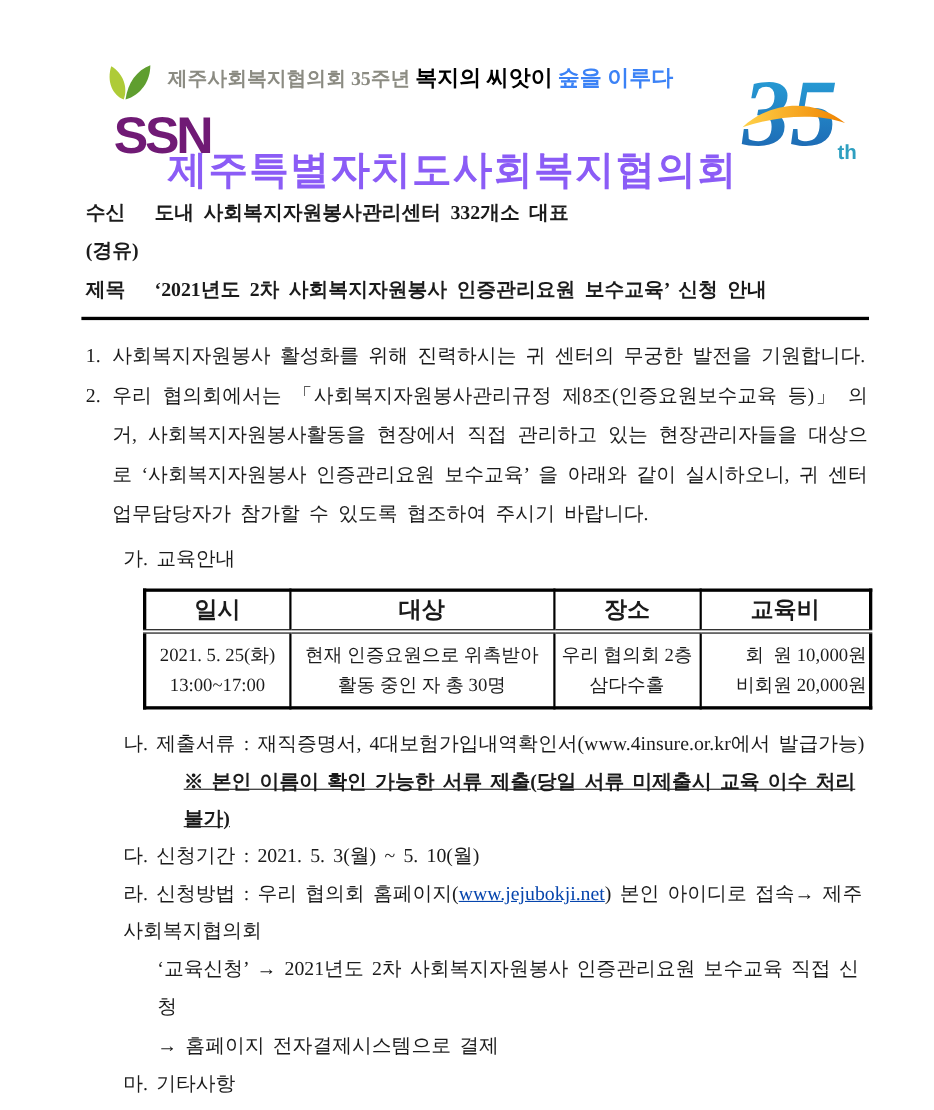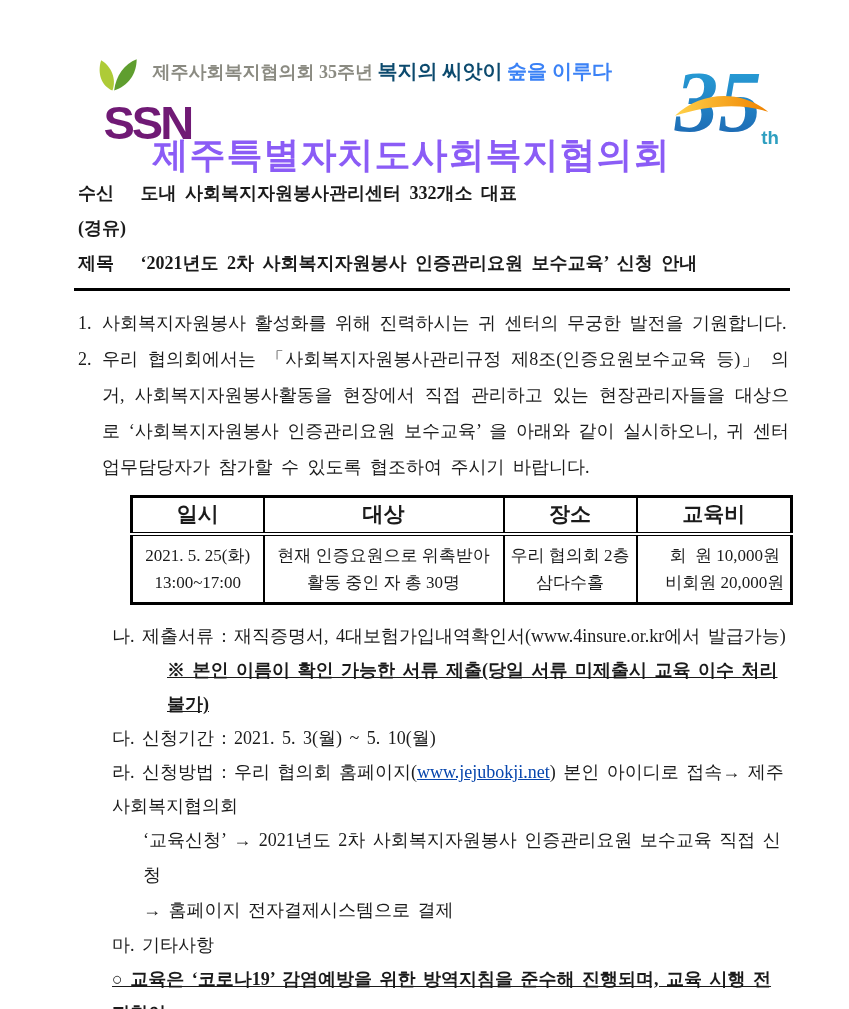--- a/index.html
+++ b/index.html
@@ -19,21 +19,21 @@
   .ssn-block { position:relative; width:78px; height:96px; }
   .leaf-svg { position:absolute; top:-2px; left:20px; }
   .ssn-text {
     position:absolute; bottom:2px; left:0;
     font-family:"Liberation Sans","DejaVu Sans",sans-serif;
     font-weight:bold; font-size:47px; letter-spacing:-3px; color:#701a75;margin-left:35px;
   }
   .logo-mid { margin-left:6px; }
   .tagline { font-size:18px; font-weight:bold; white-space:nowrap; line-height:30px; }
   .tagline .t-gray { color:#8b8b82; }
-  .tagline .t-blue { color:#0c4a6e; font-size:20px; }
+  .tagline .t-blue { color:#000000; font-size:20px; }
   .tagline .t-navy { color:#3b82f6; font-size:20px; }
   .org-name {
     font-size:36px; font-weight:bold; color:#8b5cf6;
     letter-spacing:1px; line-height:56px; white-space:nowrap;
     font-family:"Liberation Sans","DejaVu Sans",sans-serif;
     margin-top:40px;
   }
   .anniv-svg { margin-left:2px; margin-top:-4px; }
 
   
@@ -61,21 +61,21 @@
   }
   .edu-table col.c1{width:132px}.edu-table col.c2{width:240px}
   .edu-table col.c3{width:133px}.edu-table col.c4{width:155px}
   .edu-table th, .edu-table td { border:2px solid #000; }
   .edu-table { border:3px solid #000; }
   .edu-table th {
     font-size:21px; font-weight:700; padding:2px 0 4px 0;
     border-bottom:4px double #000;
   }
   .edu-table td { font-size:17px; padding:6px 2px; line-height:27px; }
-  .edu-table td.fee { text-align:center; padding-left:24px; }
+  .edu-table td.fee { text-align:right; padding-left:24px; }
   .pre { white-space:pre; }
 </style>
 </head>
 <body>
 
 <div class="page">
 
   <div class="logo-row">
     <div class="ssn-block">
       <span class="leaf-svg">
@@ -129,20 +129,21 @@
 
     <div class="num-item">
       <span class="num">1.</span>
       <span>사회복지자원봉사 활성화를 위해 진력하시는 귀 센터의 무궁한 발전을 기원합니다.</span>
     </div>
     <div class="num-item">
       <span class="num">2.</span>
       <span>우리 협의회에서는 「사회복지자원봉사관리규정 제8조(인증요원보수교육 등)」 의거, 사회복지자원봉사활동을 현장에서 직접 관리하고 있는 현장관리자들을 대상으로 ‘사회복지자원봉사 인증관리요원 보수교육’ 을 아래와 같이 실시하오니, 귀 센터 업무담당자가 참가할 수 있도록 협조하여 주시기 바랍니다.</span>
     </div>
 
+    <div class="sec mt6">가. 교육안내</div>
 
     <table class="edu-table">
       <colgroup>
           <col class="c1">
           <col class="c2">
           <col class="c3">
           <col class="c4">
         </colgroup>
       <thead>
         <tr>

